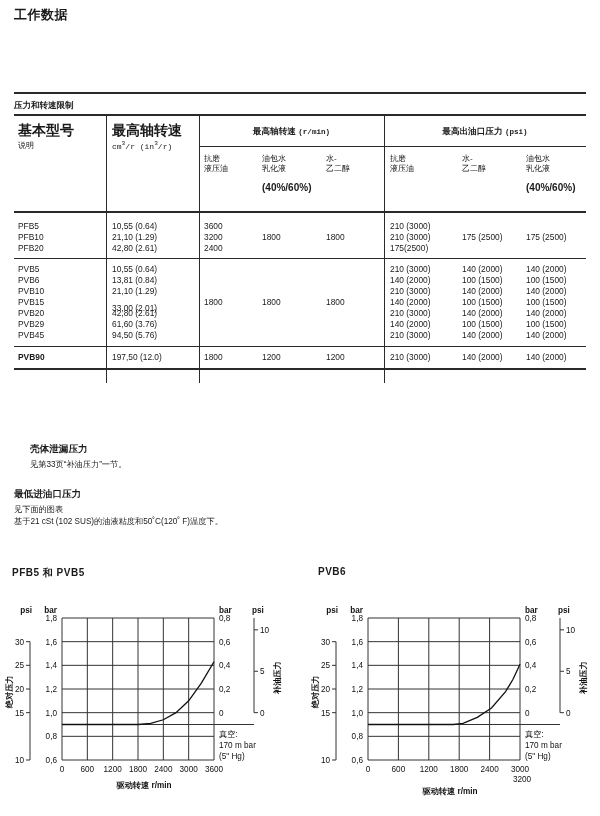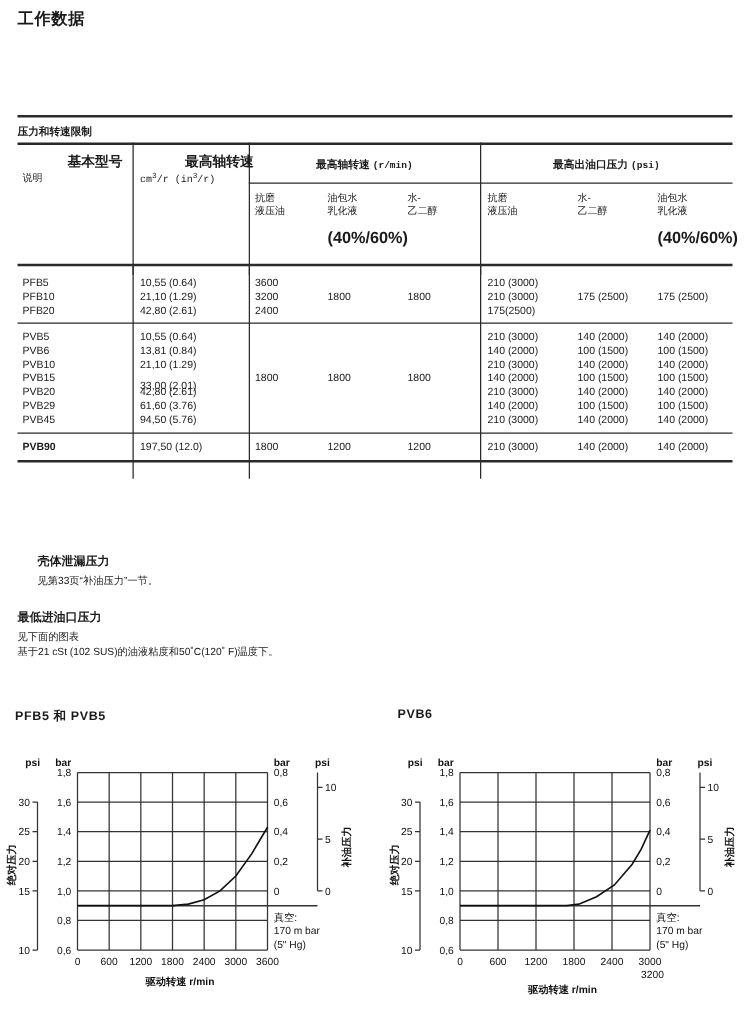--- a/index.html
+++ b/index.html
@@ -32,29 +32,29 @@
   
   .tbl {
     position: absolute; left: 14px; top: 114px; width: 572px;
     font-size: 8.3px;
   }
   .tbl .hdr { position: relative; height: 106px; }
   .hline { position: absolute; background: #2a2a2a; left: 0; width: 572px; }
   .vline { position: absolute; background: #2a2a2a; width: 1px; }
 
   .cellA { position: absolute; }
-  .cellA .t1 { font-weight: bold; font-size: 11px; margin-left: 36px; }
+  .cellA .t1 { font-weight: bold; font-size: 14px; }
   .cellA .t2 { font-size: 8px; }
 
   .sup { font-size: 6.2px; vertical-align: super; }
   .mono { font-family: "Liberation Mono", monospace; font-size: 7.6px; }
 
   .grp-title { position: absolute; font-size: 8.6px; font-weight: bold; text-align: center; }
   .sub { position: absolute; font-size: 8px; line-height: 10px; }
-  .pct { position: absolute; font-size: 13px; font-weight: bold; }
+  .pct { position: absolute; font-size: 10px; font-weight: bold; }
 
   .rows { position: relative; }
   .rowline { position: absolute; left: 0; width: 572px; background: #2a2a2a; }
   .cell { position: absolute; font-size: 8.4px; white-space: nowrap; }
   .cellb { font-weight: bold; }
 
   
   .sec { position: absolute; left: 14px; }
   .sec h3 { margin: 0 0 3px 0; font-size: 9.6px; font-weight: bold; }
   .sec p { margin: 0; font-size: 8.2px; line-height: 11.5px; }

